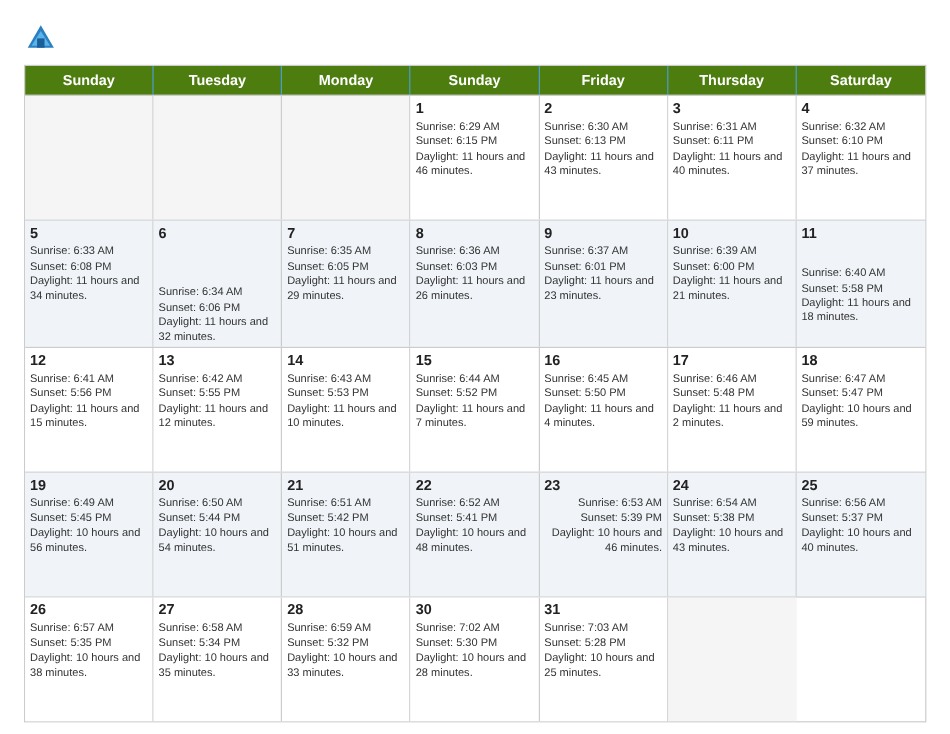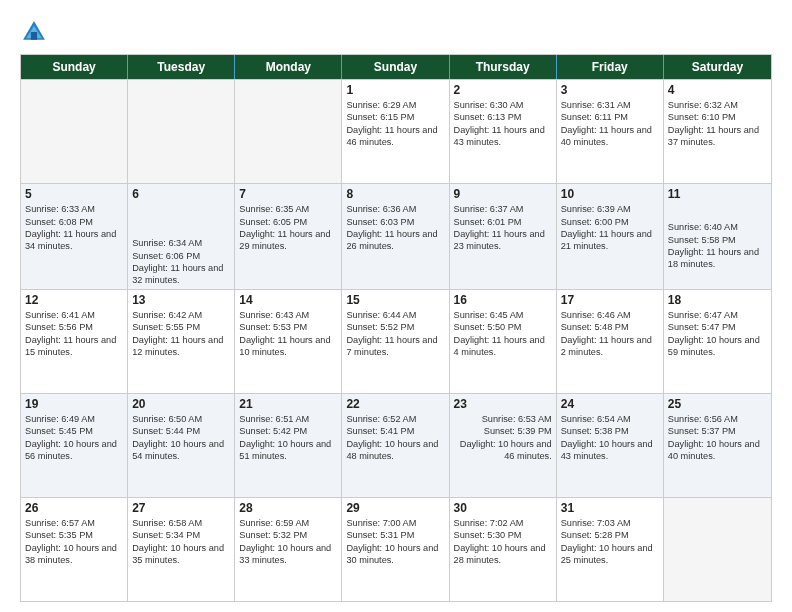--- a/index.html
+++ b/index.html
@@ -54,21 +54,21 @@
     }
     .calendar {
       flex: 1;
       display: flex;
       flex-direction: column;
       border: 1px solid #ccc;
     }
     .cal-header-row {
       display: grid;
       grid-template-columns: repeat(7, 1fr);
-      background: #14532d;
+      background: #4d7c0f;
     }
     .cal-header-cell {
       color: #fff;
       font-size: 12px;
       font-weight: bold;
       padding: 5px 4px;
       text-align: center;
       border-right: 1px solid #4a9fd1;
     }
     .cal-header-cell:last-child { border-right: none; }
@@ -128,22 +128,22 @@
       <div class="cal-subtitle"></div>
     </div>
   </div>
 
   <div class="calendar">
     <div class="cal-header-row">
     <div class="cal-header-cell">Sunday</div>
         <div class="cal-header-cell">Tuesday</div>
         <div class="cal-header-cell">Monday</div>
         <div class="cal-header-cell">Sunday</div>
+        <div class="cal-header-cell">Friday</div>
         <div class="cal-header-cell">Thursday</div>
-        <div class="cal-header-cell">Friday</div>
         <div class="cal-header-cell">Saturday</div>
       </div>
     <div class="cal-body">
     <div class="cal-row">
           <div class="cal-cell empty"></div>
           <div class="cal-cell empty"></div>
           <div class="cal-cell empty"></div>
           <div class="cal-cell">
             <div class="day-num">1</div>
             <div class="day-info" style="white-space: pre-line;">Sunrise: 6:29 AM
@@ -314,26 +314,20 @@
 Sunset: 5:34 PM
 Daylight: 10 hours and 35 minutes.</div>
           </div>
           <div class="cal-cell">
             <div class="day-num">28</div>
             <div class="day-info" style="white-space: pre-line;">Sunrise: 6:59 AM
 Sunset: 5:32 PM
 Daylight: 10 hours and 33 minutes.</div>
           </div>
           <div class="cal-cell">
-            <div class="day-num">29</div>
-            <div class="day-info" style="white-space: pre-line;">Sunrise: 7:00 AM
-Sunset: 5:31 PM
-Daylight: 10 hours and 30 minutes.</div>
-          </div>
-          <div class="cal-cell">
             <div class="day-num">30</div>
             <div class="day-info" style="white-space: pre-line;">Sunrise: 7:02 AM
 Sunset: 5:30 PM
 Daylight: 10 hours and 28 minutes.</div>
           </div>
           <div class="cal-cell">
             <div class="day-num">31</div>
             <div class="day-info" style="white-space: pre-line;">Sunrise: 7:03 AM
 Sunset: 5:28 PM
 Daylight: 10 hours and 25 minutes.</div>

